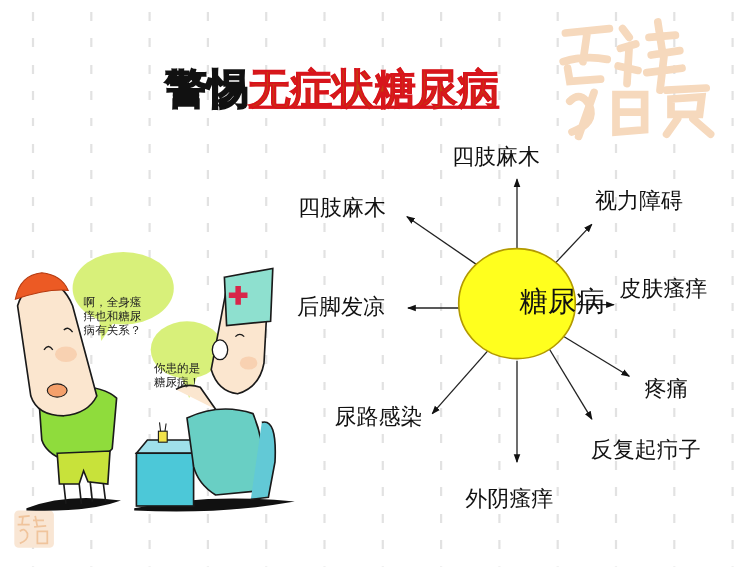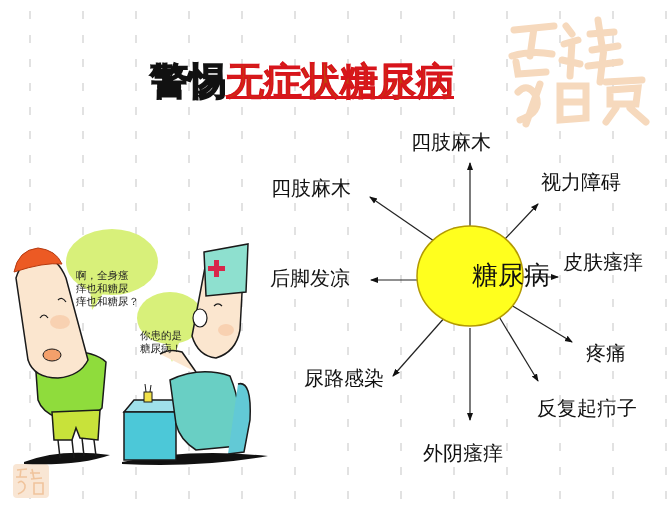--- a/index.html
+++ b/index.html
@@ -147,18 +147,18 @@
   <path d="M208 266 h6 v-6 h5 v6 h6 v5 h-6 v6 h-5 v-6 h-6 Z" fill="#d8264a"></path>
   <ellipse cx="200" cy="318" rx="7" ry="9" fill="#ffffff" stroke="#1a1a1a" stroke-width="1.2"></ellipse>
   <ellipse cx="226" cy="330" rx="8" ry="6" fill="#f6c8a4" opacity="0.7"></ellipse>
   <path d="M214 306 Q218 302 222 306" stroke="#1a1a1a" stroke-width="1.2" fill="none"></path>
   <path d="M160 354 Q170 348 182 352 L196 372" stroke="#1a1a1a" stroke-width="1.5" fill="#fbe6cf"></path>
 </svg>
 
 <div class="bubble-text" style="left:76px; top:245px">
   <div>啊，全身瘙</div>
   <div>痒也和糖尿</div>
-  <div>痒也和糖尿？</div>
+  <div>病有关系？</div>
 </div>
 <div class="bubble-text" style="left:140px; top:305px">
   <div>你患的是</div>
   <div>糖尿病！</div>
 </div>
 
 </body></html>

